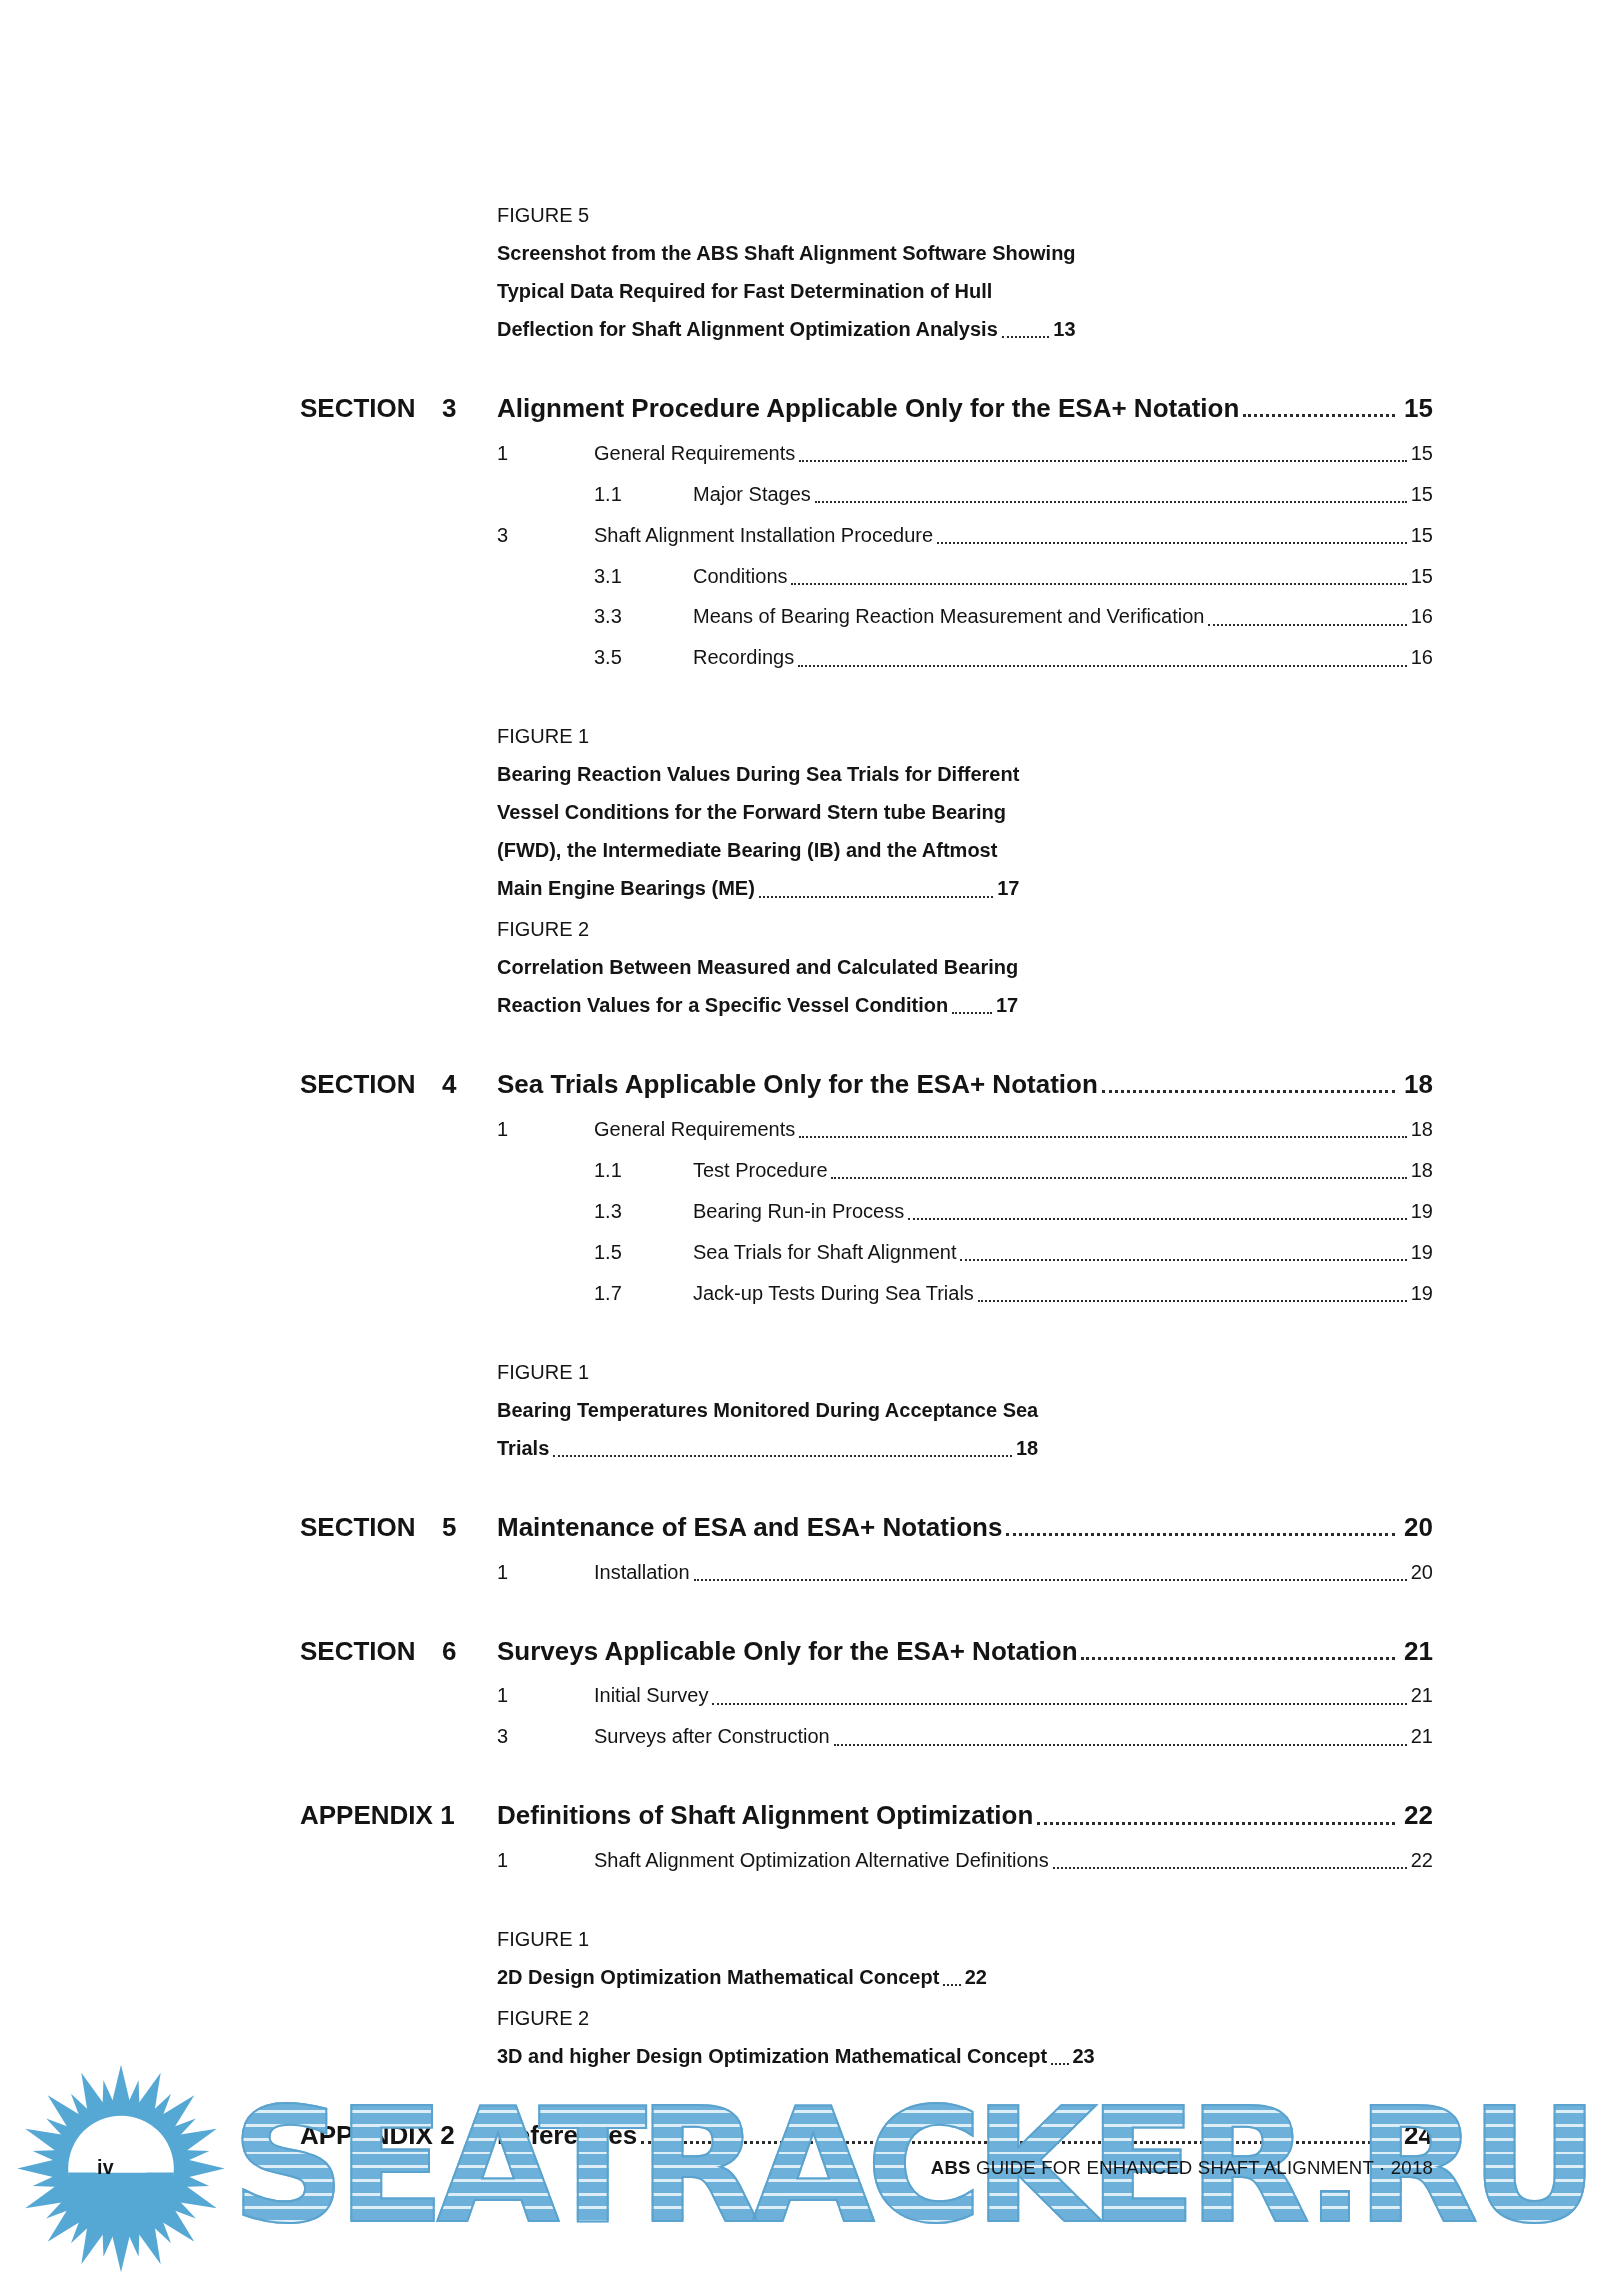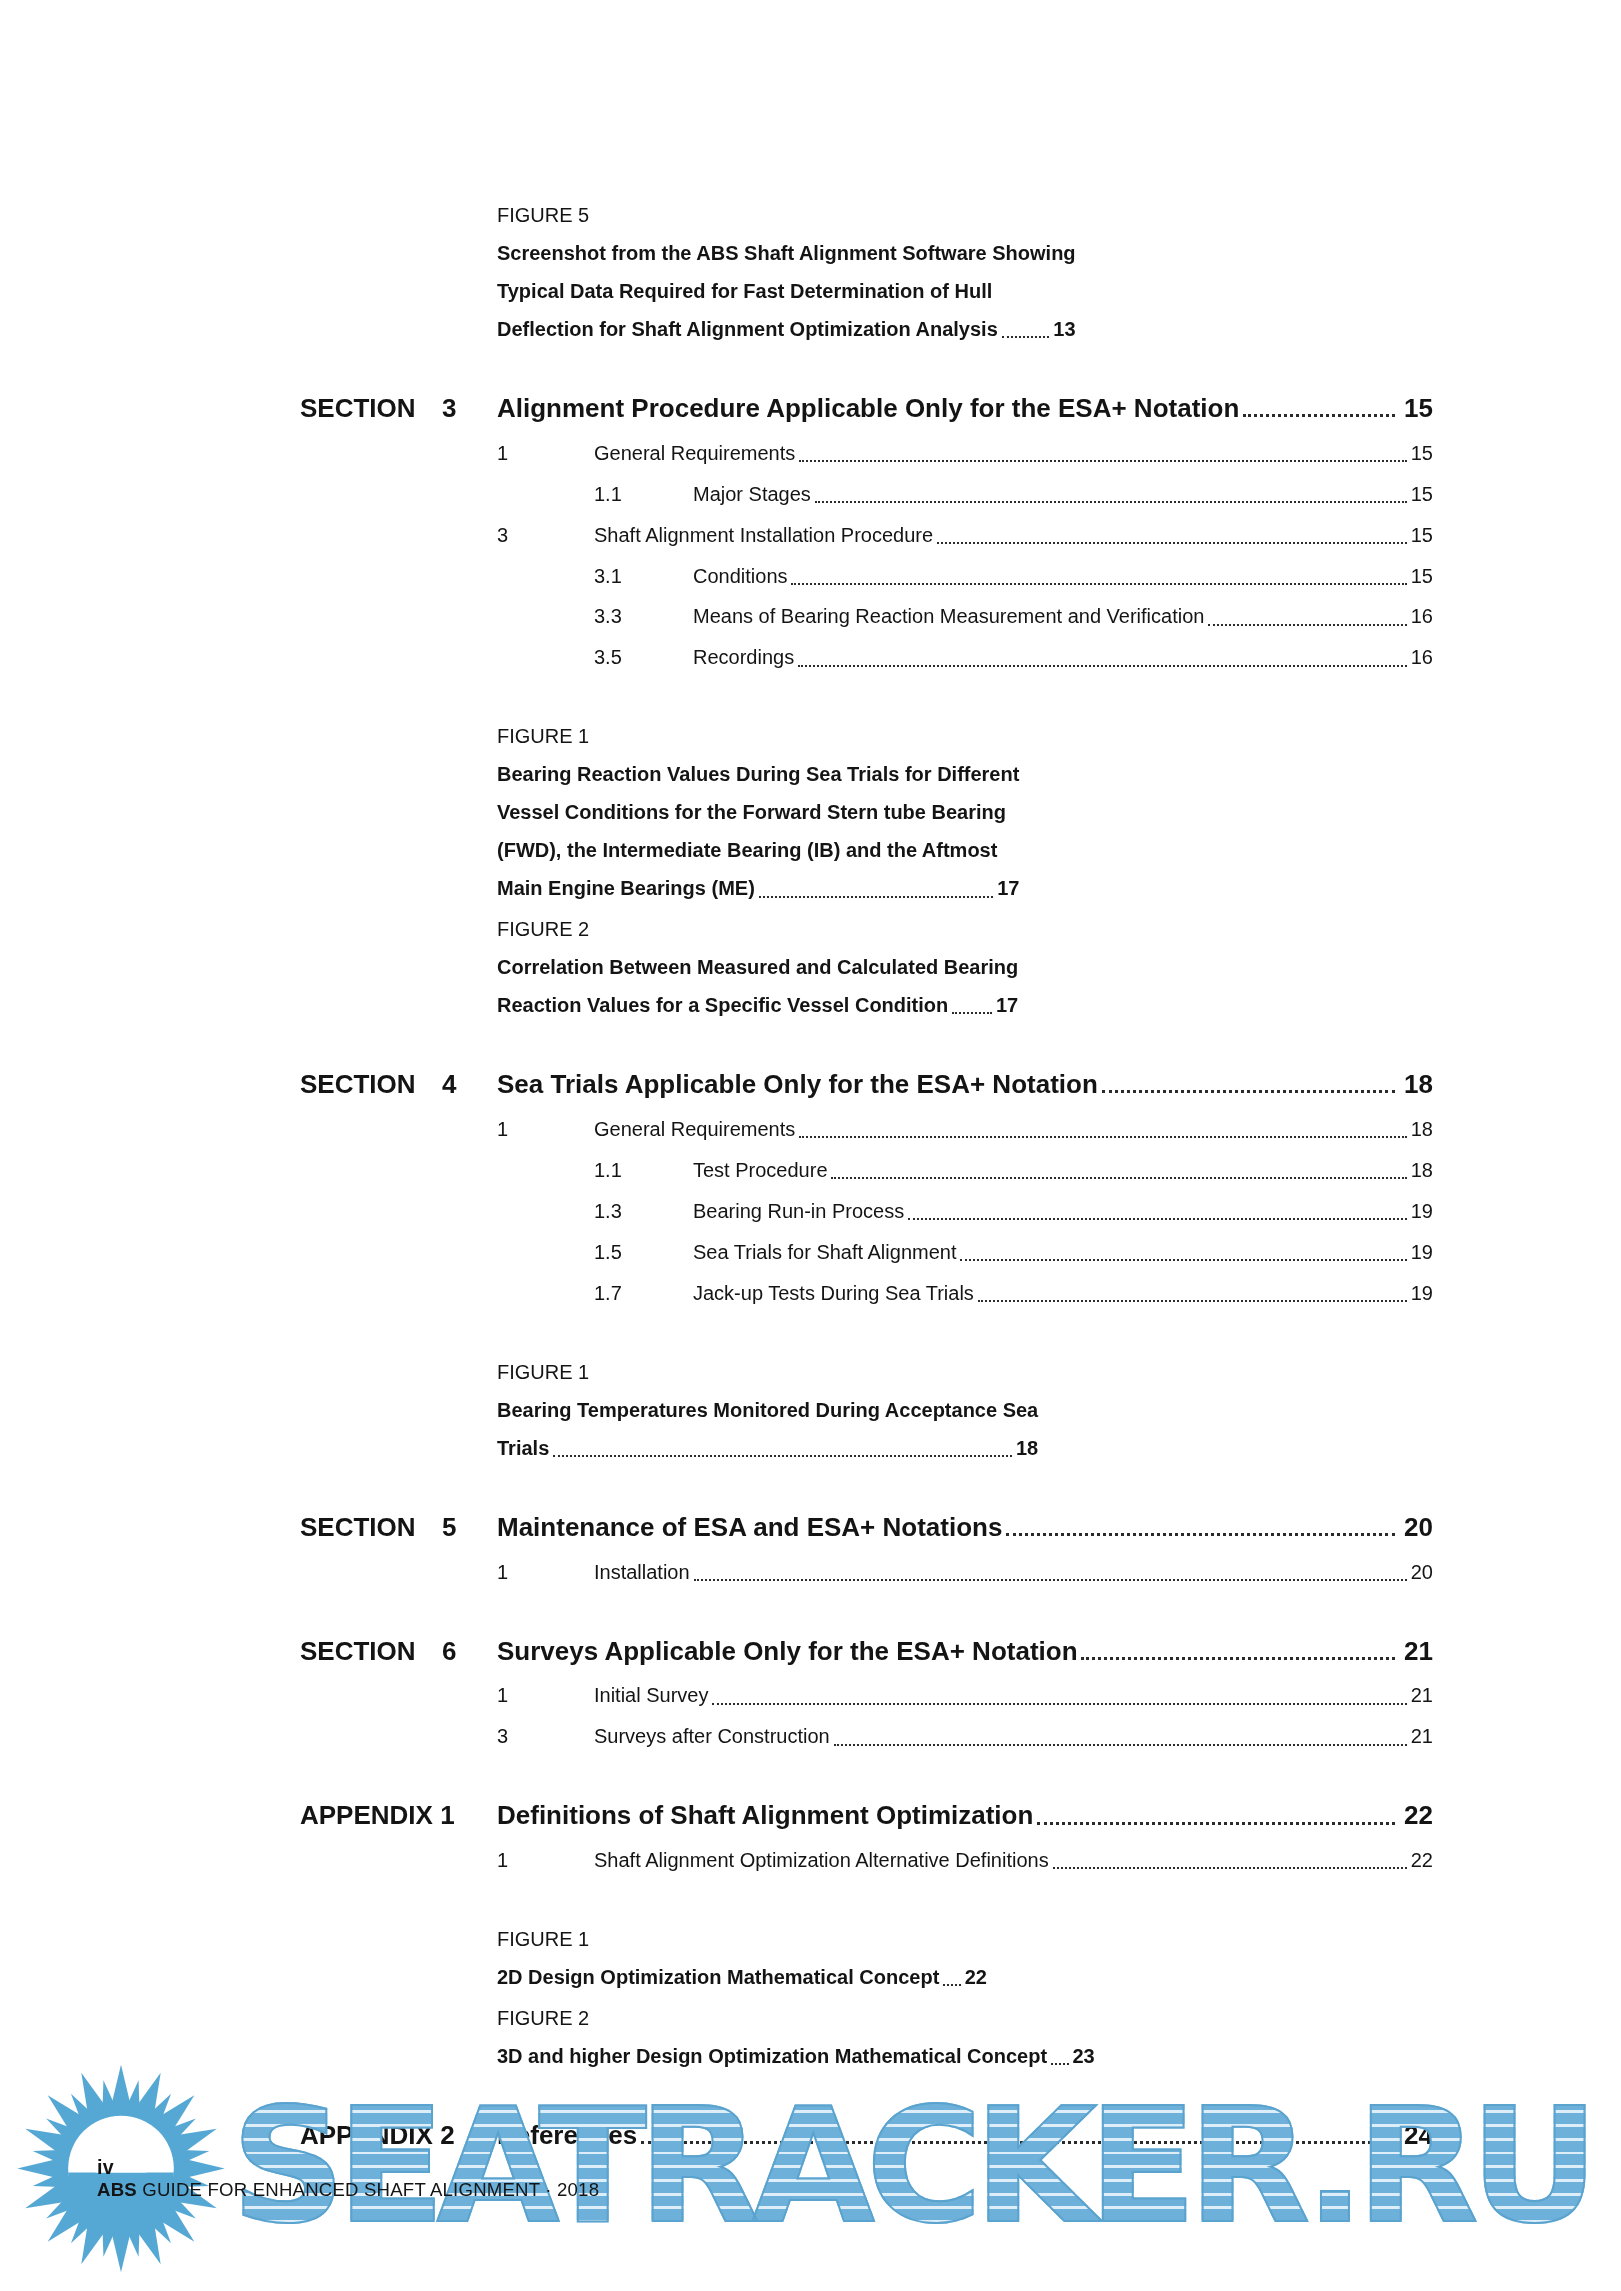--- a/index.html
+++ b/index.html
@@ -25,21 +25,21 @@
   .figgrp { margin-top:41px; }
   .flab { width:173px; flex-shrink:0; }
   .flines { flex:1 1 auto; min-width:0;font-weight:bold; }
   .fline { line-height:38px; }
   .fline.last { display:flex; align-items:baseline; }
 
   .dots { flex:1 1 auto; min-width:17.6px; border-bottom:2.9px dotted #2b2b2b; align-self:flex-end; margin:0 3.9px 9.8px 3.9px; }
   .head .dots { border-bottom-width:3.9px; margin-right:8.8px; }
   .pg { flex-shrink:0; }
 
-  .footer { position:absolute; left:97px; right:188px; top:2156px; display:flex; justify-content:space-between; align-items:flex-start; z-index:6; font-size:18.6px; letter-spacing:0.2px;flex-direction:column; }
+  .footer { position:absolute; left:97px; right:188px; top:2156px; display:flex; justify-content:space-between; align-items:flex-end; z-index:6; font-size:18.6px; letter-spacing:0.2px; }
   .footer .iv { font-weight:bold; font-size:19.6px; }
   .footer .brand { font-weight:bold; }
 
   .watermark { position:absolute; left:0; top:2049px; width:1621px; height:243px; z-index:3; }
   .wm-text {
     position:absolute; left:231px; top:37px;
     font-family:"DejaVu Sans",sans-serif; font-weight:bold;
     font-size:159px; line-height:1; letter-spacing:-8.8px; white-space:nowrap;
     background:repeating-linear-gradient(180deg,#6db0da 0px,#6db0da 10.8px,#ddeef8 10.8px,#ddeef8 13.7px);
     -webkit-background-clip:text; background-clip:text; color:transparent;

